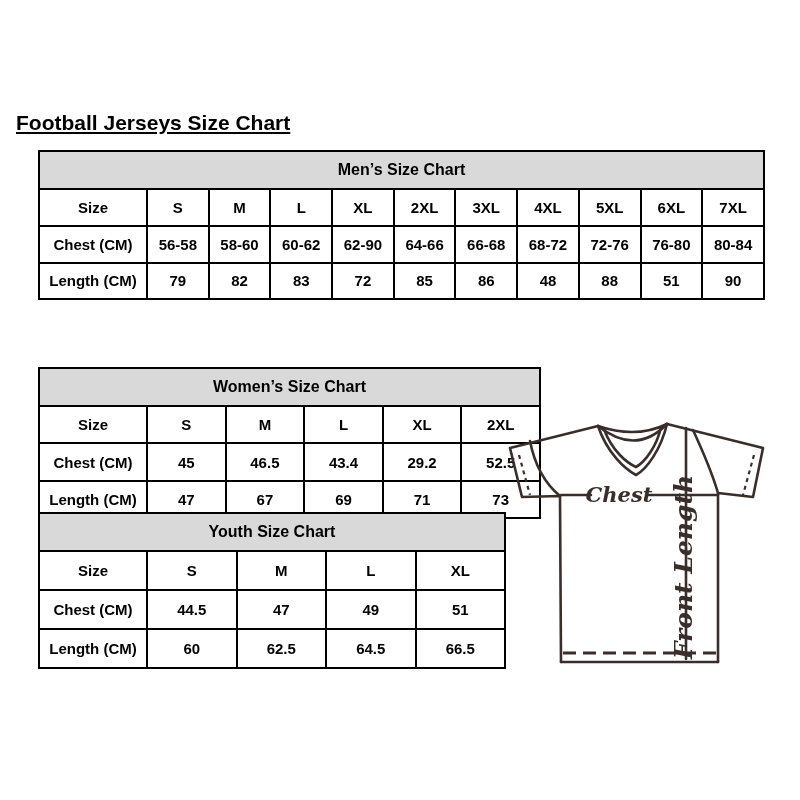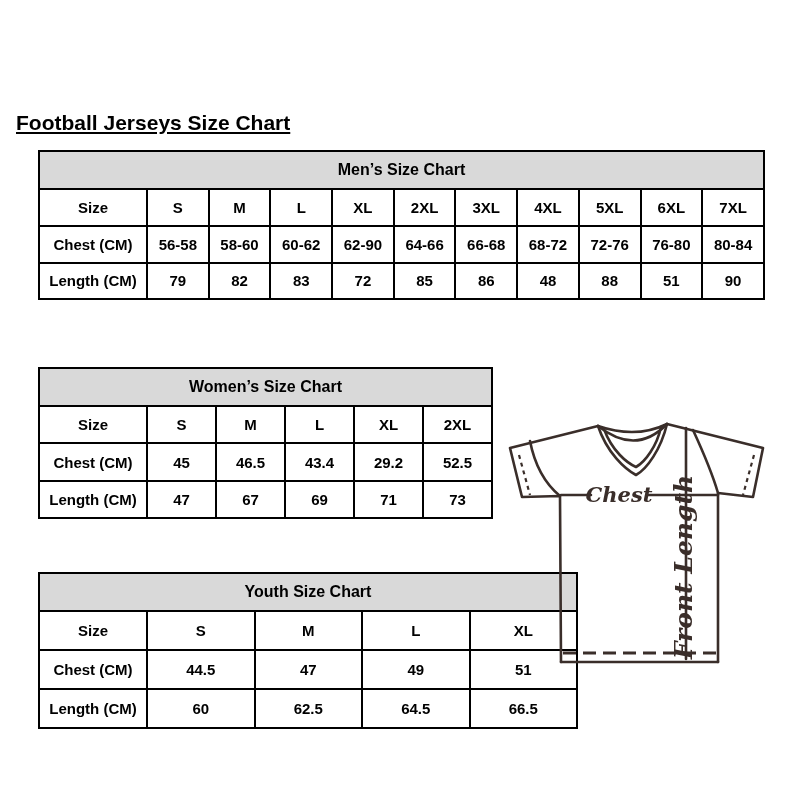--- a/index.html
+++ b/index.html
@@ -11,23 +11,23 @@
 
   table.tbl{position:absolute;border-collapse:collapse;table-layout:fixed;background:#fff;}
   .tbl th,.tbl td{border:2px solid #000;text-align:center;vertical-align:middle;
                   font-weight:bold;color:#000;padding:0;overflow:hidden;}
   .tbl th.tbl-title{background:#d9d9d9;font-size:16px;}
   .tbl td{font-size:15px;}
   .tbl thead tr{height:38px;}
 
   .tbl-men{left:38px;top:150px;width:727px;}
   .tbl-men tbody tr{height:36.8px;}
-  .tbl-women{left:38px;top:367px;width:455px;}
+  .tbl-women{left:38px;top:367px;width:503px;}
   .tbl-women tbody tr{height:37.4px;}
-  .tbl-youth{left:38px;top:572px;width:540px;border-radius:32px;}
+  .tbl-youth{left:38px;top:512px;width:468px;border-radius:32px;}
   .tbl-youth tbody tr{height:39px;}
 
   svg.jersey{position:absolute;left:497px;top:395px;width:278px;height:292px;}
   .jline{fill:none;stroke:#3a2e2a;stroke-width:2.6;stroke-linecap:round;stroke-linejoin:round;}
   .jdash{fill:none;stroke:#3a2e2a;stroke-width:2.2;stroke-dasharray:4 4;stroke-linecap:butt;}
   .jhem{fill:none;stroke:#3a2e2a;stroke-width:2.8;stroke-dasharray:13 7;stroke-linecap:butt;}
   .jtext{fill:#3a2e2a;font-family:"DejaVu Serif",serif;font-style:italic;font-weight:bold;}
 </style>
 </head>
 <body>

